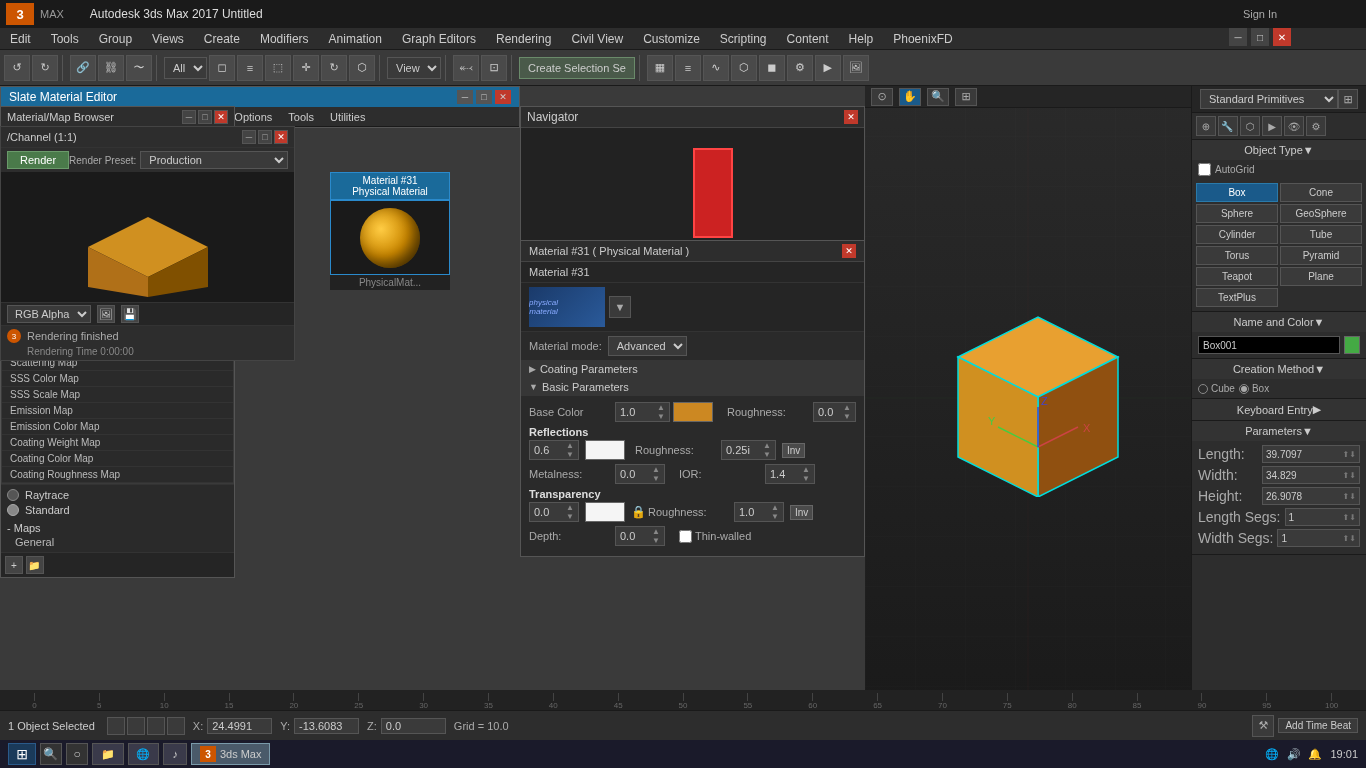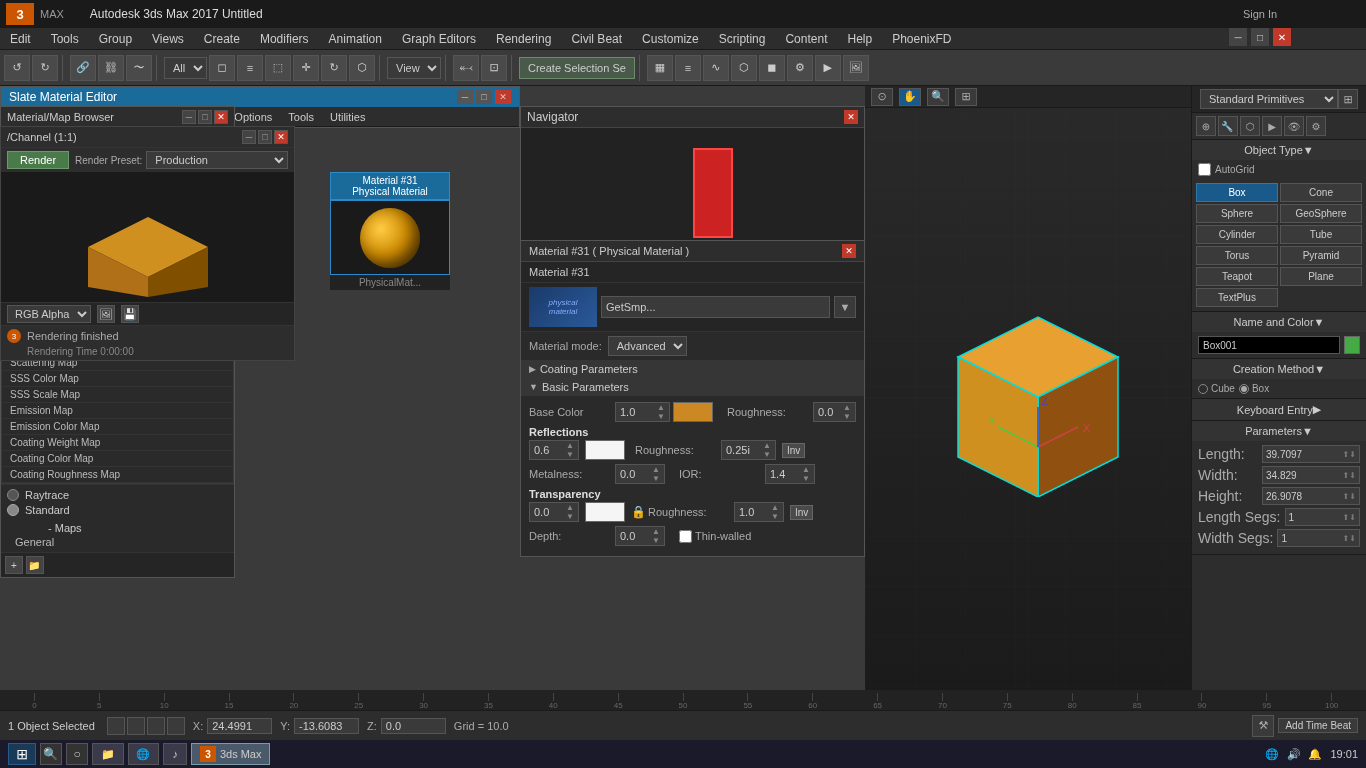--- a/index.html
+++ b/index.html
@@ -220,21 +220,20 @@
       cursor: pointer;
       display: flex; align-items: center; justify-content: center;
     }
     #preview-title .btn.close { background: #c0392b; color: white; }
 
     .render-bar {
       background: #2d2d2d;
       padding: 3px 6px;
       display: flex;
       align-items: center;
-      gap: 6px;
     }
     .render-btn {
       background: #4a7a4a;
       border: 1px solid #6a9a6a;
       color: white;
       padding: 2px 12px;
       font-size: 11px;
       cursor: pointer;
     }
     .preset-dropdown {
@@ -336,25 +335,24 @@
     .mat31-name-row {
       padding: 4px 8px;
       display: flex;
       align-items: center;
       gap: 4px;
       background: #252525;
       border-bottom: 1px solid #333;
     }
     .mat31-logo {
       height: 40px;
-      width: 68px;
+      width: 76px;
       background: linear-gradient(135deg, #1a3a6a 0%, #2a5a9a 100%);
       display: flex;
       align-items: center;
-      justify-content: center;
       font-size: 9px;
       color: #aaccff;
       text-align: center;
       overflow: hidden;
     }
     .mat31-text-input {
       flex: 1;
       background: #3a3a3a;
       border: 1px solid #555;
       color: #ccc;
@@ -886,21 +884,21 @@
 <div id="menu-bar">
   <span>Edit</span>
   <span>Tools</span>
   <span>Group</span>
   <span>Views</span>
   <span>Create</span>
   <span>Modifiers</span>
   <span>Animation</span>
   <span>Graph Editors</span>
   <span>Rendering</span>
-  <span>Civil Beat</span>
+  <span>Civil View</span>
   <span>Customize</span>
   <span>Scripting</span>
   <span>Content</span>
   <span>Help</span>
   <span>PhoenixFD</span>
 </div>
 
 <div id="toolbar">
   <div class="tb-btn">↺</div>
   <div class="tb-btn">↻</div>
@@ -1044,21 +1042,21 @@
 
   <div style="padding: 4px 6px; background:#2a2a2a; border-top:1px solid #333;">
     <div style="display:flex; align-items:center; gap:6px; margin-bottom:3px;">
       <div style="width:12px;height:12px;border-radius:50%;background:#555;border:1px solid #888;"></div>
       <span>Raytrace</span>
     </div>
     <div style="display:flex; align-items:center; gap:6px; margin-bottom:6px;">
       <div style="width:12px;height:12px;border-radius:50%;background:#888;border:1px solid #aaa;"></div>
       <span>Standard</span>
     </div>
-    <div style="color:#ccc; font-size:11px; margin-bottom:2px;margin-left:41px;">- Maps</div>
+    <div style="color:#ccc; font-size:11px; margin-bottom:2px;">- Maps</div>
     <div style="color:#bbb; font-size:11px; padding-left:8px;">General</div>
   </div>
 
   <div style="background:#252525; padding:3px 4px; display:flex; gap:3px; border-top:1px solid #333;">
     <div style="width:18px;height:18px;background:#444;border:1px solid #555;display:flex;align-items:center;justify-content:center;font-size:10px;cursor:pointer;">+</div>
     <div style="width:18px;height:18px;background:#444;border:1px solid #555;display:flex;align-items:center;justify-content:center;font-size:10px;cursor:pointer;">📁</div>
   </div>
 </div>
 
 <div id="preview-window">
@@ -1137,21 +1135,20 @@
   </div>
 
   <div class="mat31-name-row">
     <span style="font-size:11px;color:#ccc;">Material #31</span>
   </div>
 
   <div style="display:flex; align-items:center; gap:4px; padding:4px 8px; background:#252525; border-bottom:1px solid #333;">
     <div class="mat31-logo">
       <span style="font-size:8px;color:#88aaff;font-style:italic;">physical<br>material</span>
     </div>
-    <input class="mat31-text-input" type="text" value="GetSmp..." style="">
     <div style="width:22px;height:22px;background:#3a3a3a;border:1px solid #555;cursor:pointer;display:flex;align-items:center;justify-content:center;color:#aaa;font-size:11px;">▼</div>
   </div>
 
   <div class="mat-mode-row">
     <span style="color:#aaa;font-size:11px;">Material mode:</span>
     <select class="mat-mode-dropdown">
       <option>Advanced</option>
     </select>
   </div>
 

